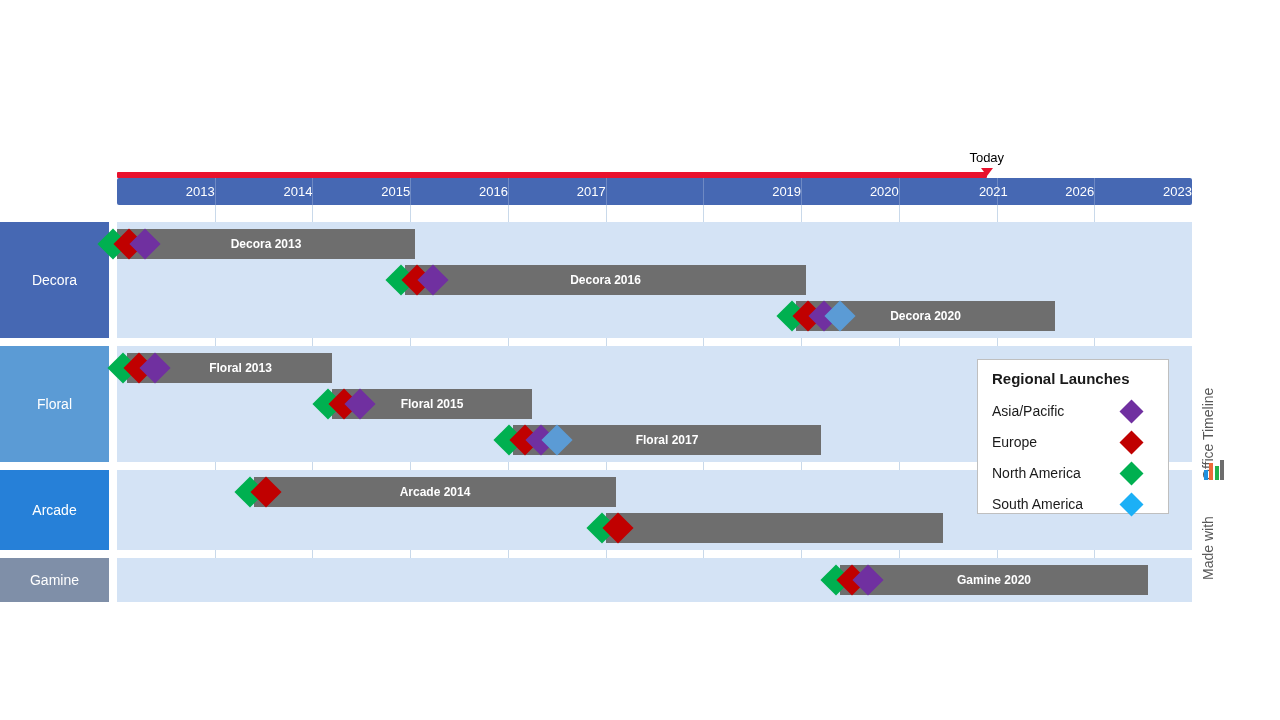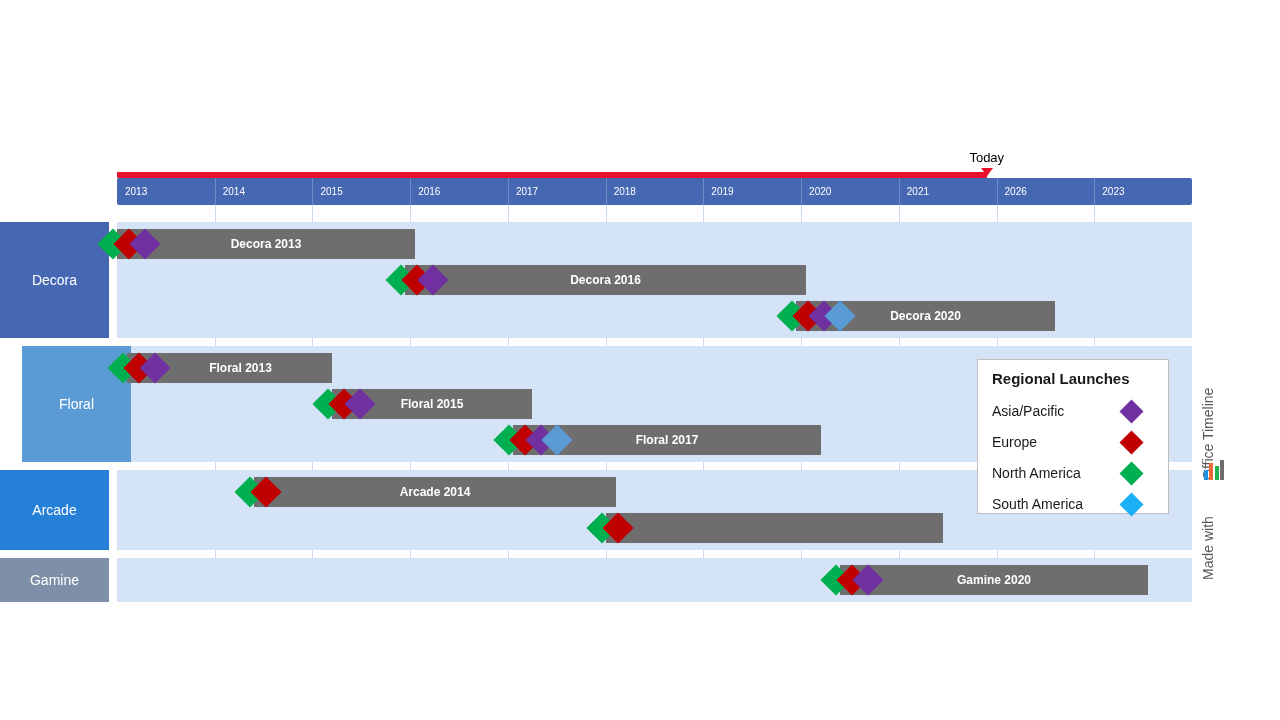--- a/index.html
+++ b/index.html
@@ -9,22 +9,22 @@
     font-family:"Liberation Sans", sans-serif;
     overflow:hidden;
     position:relative;
   }
   #stage{position:absolute;left:0;top:0;width:1280px;height:720px;}
 
   
   .tl-area{position:absolute;left:117px;top:178px;width:1075px;height:27px;}
   .tl-band{position:absolute;left:0;top:0;width:100%;height:27px;background:#4668b3;border-radius:2px;}
   .tl-elapsed{position:absolute;left:0;top:-6px;height:6px;background:#e8112d;border-radius:1px;}
-  .tl-year{position:absolute;top:0;height:27px;color:#ffffff;font-size:10px;line-height:27px;
-           padding-left:8px;box-sizing:border-box;white-space:nowrap;}
+  .tl-year{position:absolute;top:0;height:27px;color:#ffffff;font-size:13px;line-height:27px;
+           padding-left:8px;box-sizing:border-box;white-space:nowrap;text-align:right;}
   .tl-sep{position:absolute;top:0;width:1px;height:27px;background:rgba(255,255,255,0.22);}
 
   .today-wrap{position:absolute;top:150px;height:30px;}
   .today-label{position:absolute;left:50%;top:0;transform:translateX(-50%);
                font-size:13px;color:#000;white-space:nowrap;}
   .today-tri{position:absolute;left:50%;top:18px;transform:translateX(-50%);
              width:0;height:0;border-left:6px solid transparent;border-right:6px solid transparent;
              border-top:8px solid #e8112d;}
 
   
@@ -79,21 +79,21 @@
       <div class="tl-elapsed" style="background: rgb(232, 17, 45); width: 869.773px;"></div>
       <div class="tl-year" style="left: 0px; width: 97.7273px;">2013</div>
       <div class="tl-year" style="left: 97.7273px; width: 97.7273px;">2014</div>
       <div class="tl-sep" style="left: 97.7273px;"></div>
       <div class="tl-year" style="left: 195.455px; width: 97.7273px;">2015</div>
       <div class="tl-sep" style="left: 195.455px;"></div>
       <div class="tl-year" style="left: 293.182px; width: 97.7273px;">2016</div>
       <div class="tl-sep" style="left: 293.182px;"></div>
       <div class="tl-year" style="left: 390.909px; width: 97.7273px;">2017</div>
       <div class="tl-sep" style="left: 390.909px;"></div>
-      <div class="tl-year" style="left: 488.636px; width: 97.7273px;">2018</div>
+      <div class="tl-year" style="left: 488.636px; width: 97.7273px; margin-top: 24px;">2018</div>
       <div class="tl-sep" style="left: 488.636px;"></div>
       <div class="tl-year" style="left: 586.364px; width: 97.7273px;">2019</div>
       <div class="tl-sep" style="left: 586.364px;"></div>
       <div class="tl-year" style="left: 684.091px; width: 97.7273px;">2020</div>
       <div class="tl-sep" style="left: 684.091px;"></div>
       <div class="tl-year" style="left: 781.818px; width: 109px;">2021</div>
       <div class="tl-sep" style="left: 781.818px;"></div>
       <div class="tl-year" style="left: 879.545px; width: 97.7273px;">2026</div>
       <div class="tl-sep" style="left: 879.545px;"></div>
       <div class="tl-year" style="left: 977.273px; width: 97.7273px;">2023</div>
@@ -117,21 +117,21 @@
     <div class="dia" style="background: rgb(0, 176, 80); left: 390px; top: 269px; width: 22px; height: 22px;"></div>
     <div class="dia" style="background: rgb(192, 0, 0); left: 406px; top: 269px; width: 22px; height: 22px;"></div>
     <div class="dia" style="background: rgb(112, 48, 160); left: 422px; top: 269px; width: 22px; height: 22px;"></div>
     <div class="bar" style="left: 796px; top: 301px; width: 259px;"></div>
     <div class="bar-label" style="left: 796px; top: 301px; width: 259px; text-align: center;">Decora 2020</div>
     <div class="dia" style="background: rgb(0, 176, 80); left: 781px; top: 305px; width: 22px; height: 22px;"></div>
     <div class="dia" style="background: rgb(192, 0, 0); left: 797px; top: 305px; width: 22px; height: 22px;"></div>
     <div class="dia" style="background: rgb(112, 48, 160); left: 813px; top: 305px; width: 22px; height: 22px;"></div>
     <div class="dia" style="background: rgb(91, 155, 213); left: 829px; top: 305px; width: 22px; height: 22px;"></div>
     <div class="lane-band" style="top: 346px; height: 116px;"></div>
-    <div class="lane-title" style="top: 346px; height: 116px; background: rgb(91, 155, 213); margin-left: 22px;">
+    <div class="lane-title" style="top: 346px; height: 116px; background: rgb(91, 155, 213);">
       <span>Floral</span>
     </div>
     <div class="bar" style="left: 127px; top: 353px; width: 205px;"></div>
     <div class="bar-label" style="left: 138px; top: 353px; width: 205px; text-align: center;">Floral 2013</div>
     <div class="dia" style="background: rgb(0, 176, 80); left: 112px; top: 357px; width: 22px; height: 22px;"></div>
     <div class="dia" style="background: rgb(192, 0, 0); left: 128px; top: 357px; width: 22px; height: 22px;"></div>
     <div class="dia" style="background: rgb(112, 48, 160); left: 144px; top: 357px; width: 22px; height: 22px;"></div>
     <div class="bar" style="left: 332px; top: 389px; width: 200px;"></div>
     <div class="bar-label" style="left: 332px; top: 389px; width: 200px; text-align: center;">Floral 2015</div>
     <div class="dia" style="background: rgb(0, 176, 80); left: 317px; top: 393px; width: 22px; height: 22px;"></div>

